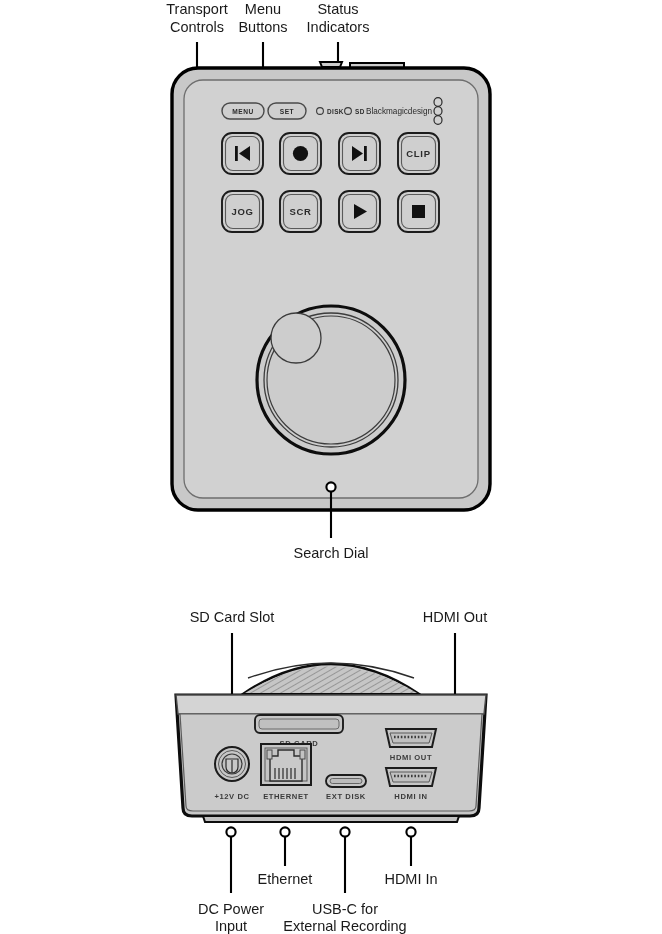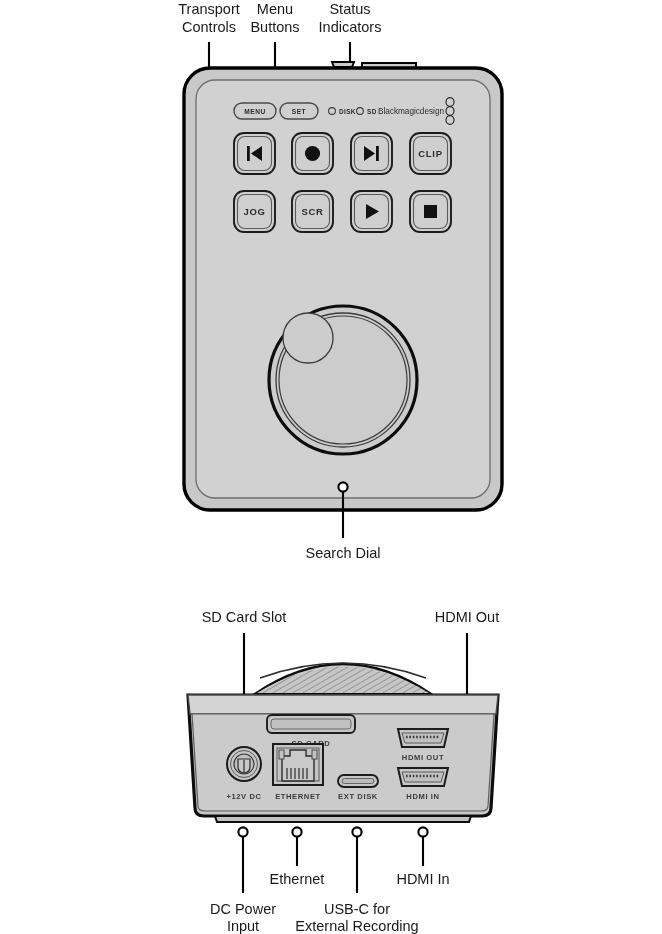--- a/index.html
+++ b/index.html
@@ -14,21 +14,20 @@
     position: relative;
     font-family: "Liberation Sans", sans-serif;
     color: #1a1a1a;
     overflow: hidden;
   }
   #stage {
     position: absolute;
     inset: 0;
     width: 535px;
     height: 934px;
-    padding-left: 12px;
   }
   svg.diagram {
     display: block;
     width: 662px;
     height: 934px;
   }
   text {
     font-family: "Liberation Sans", sans-serif;
     fill: #1a1a1a;
   }

